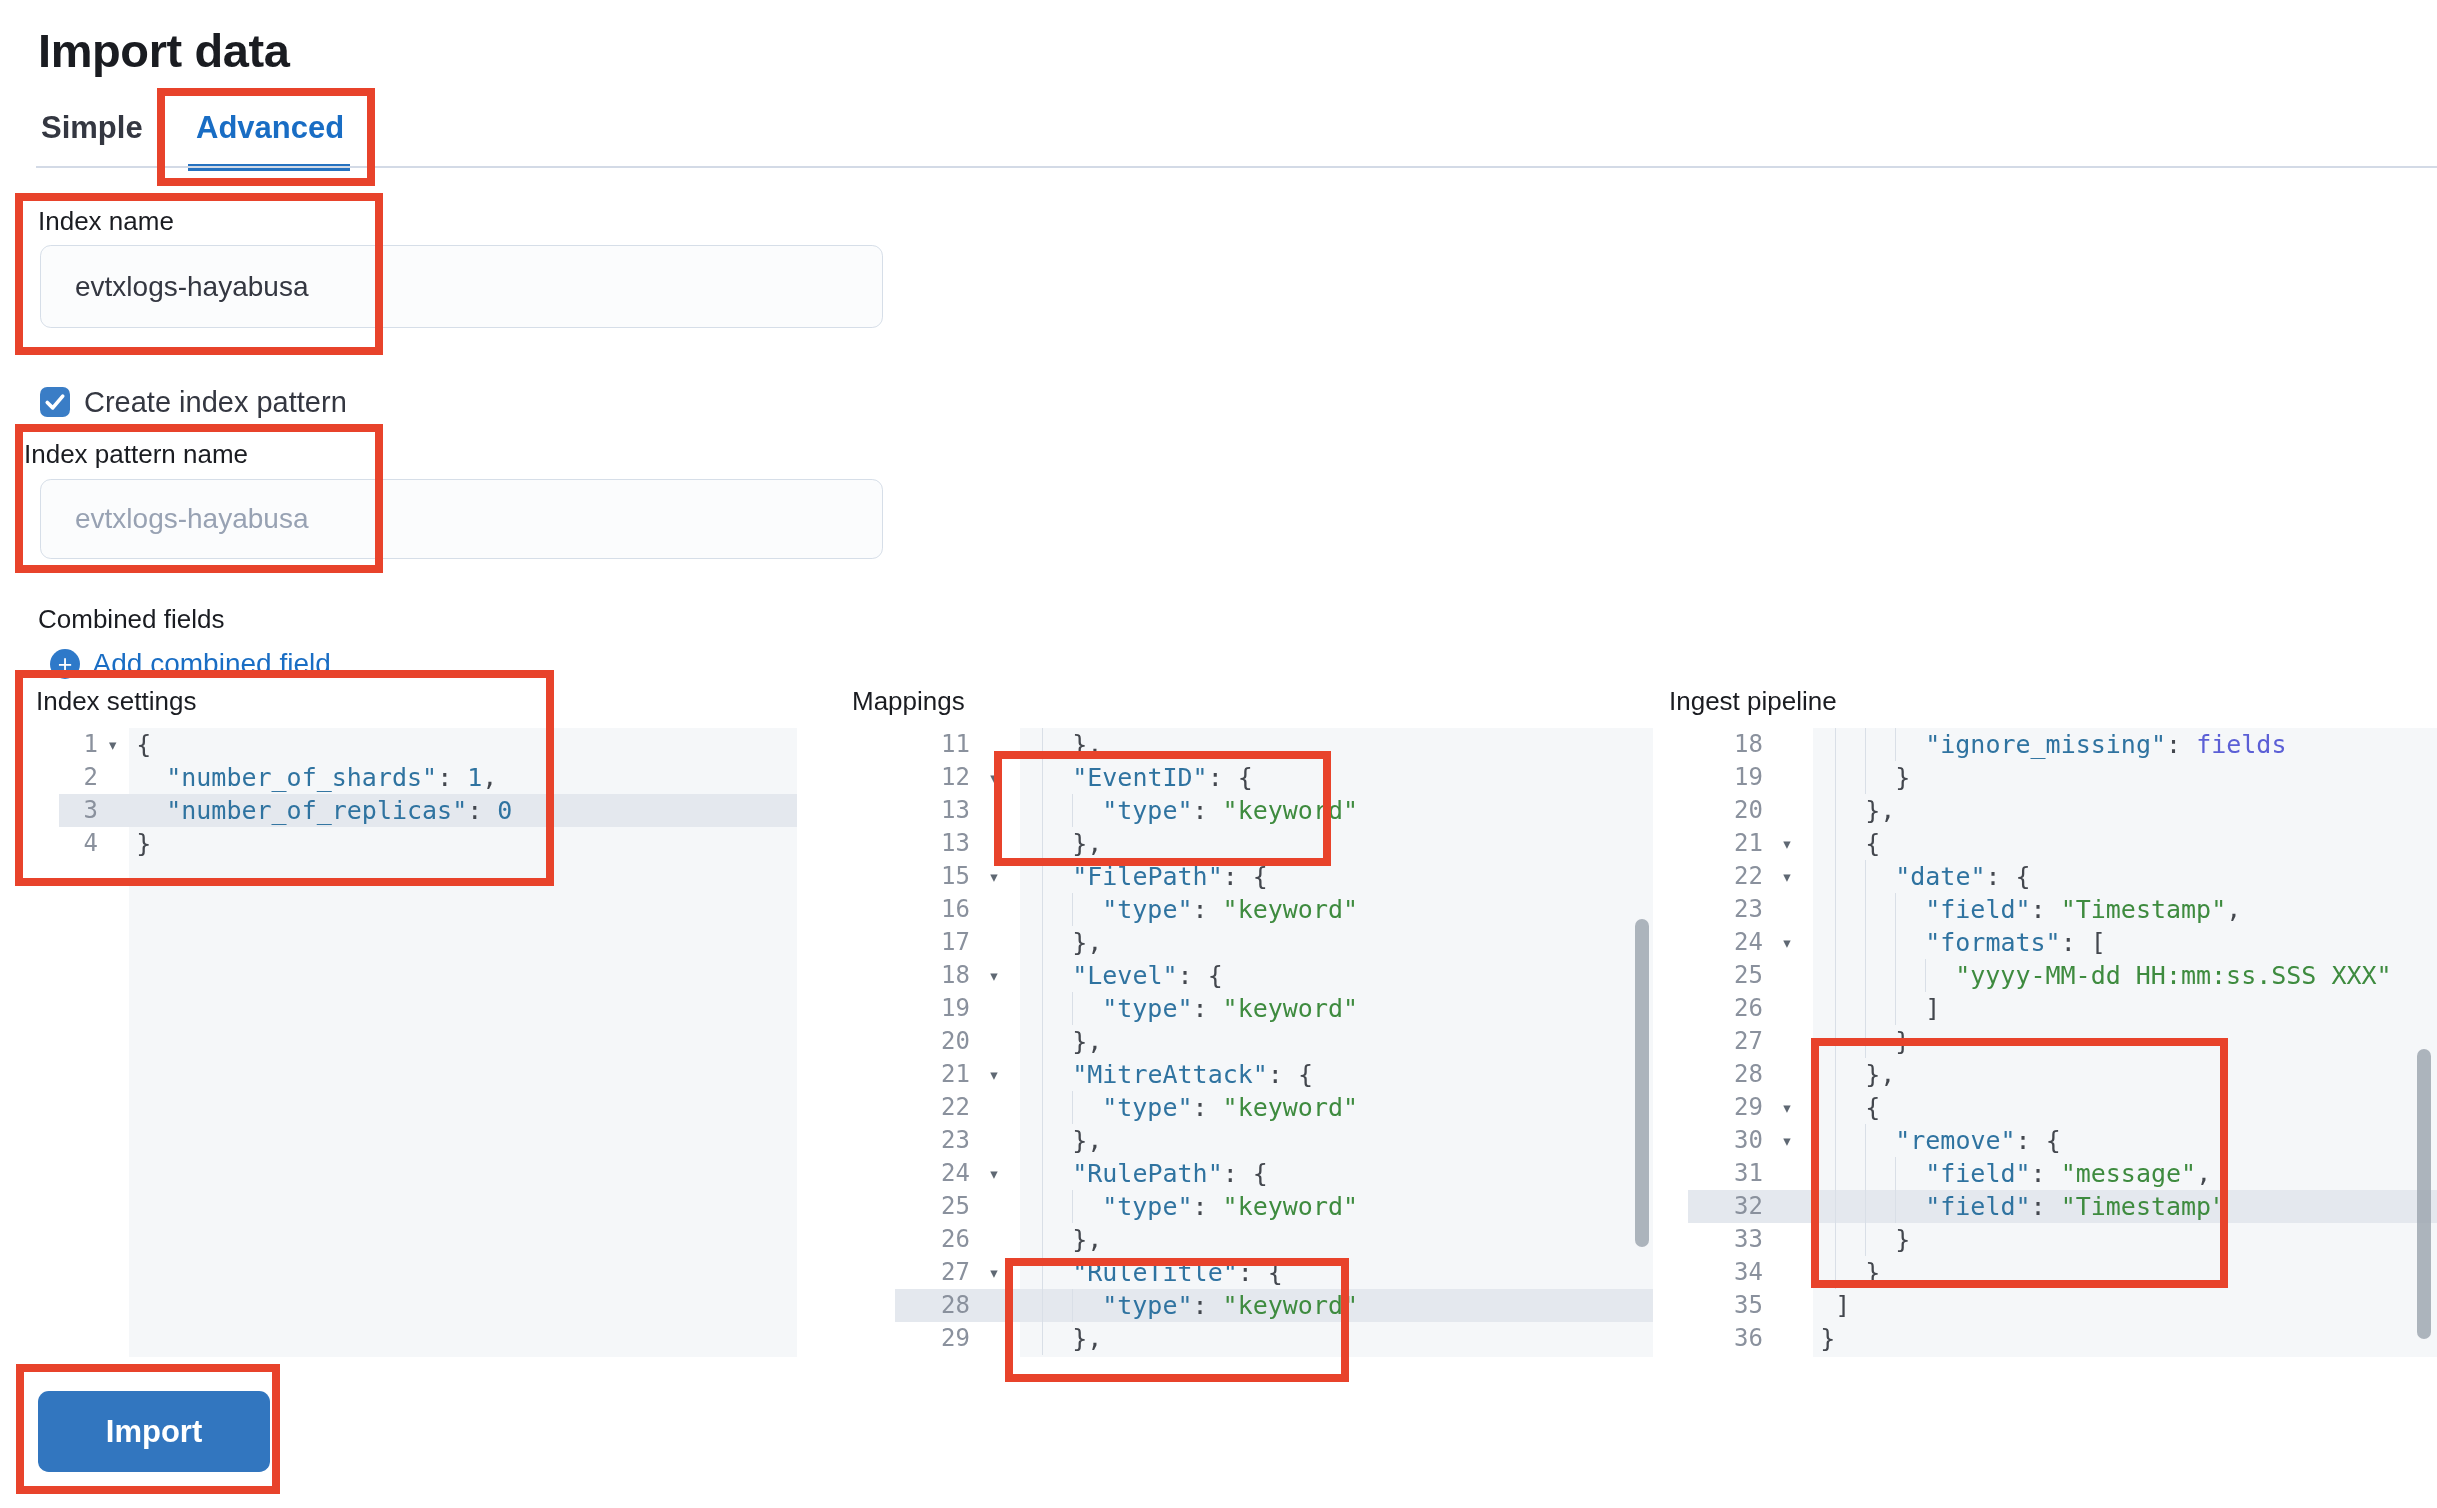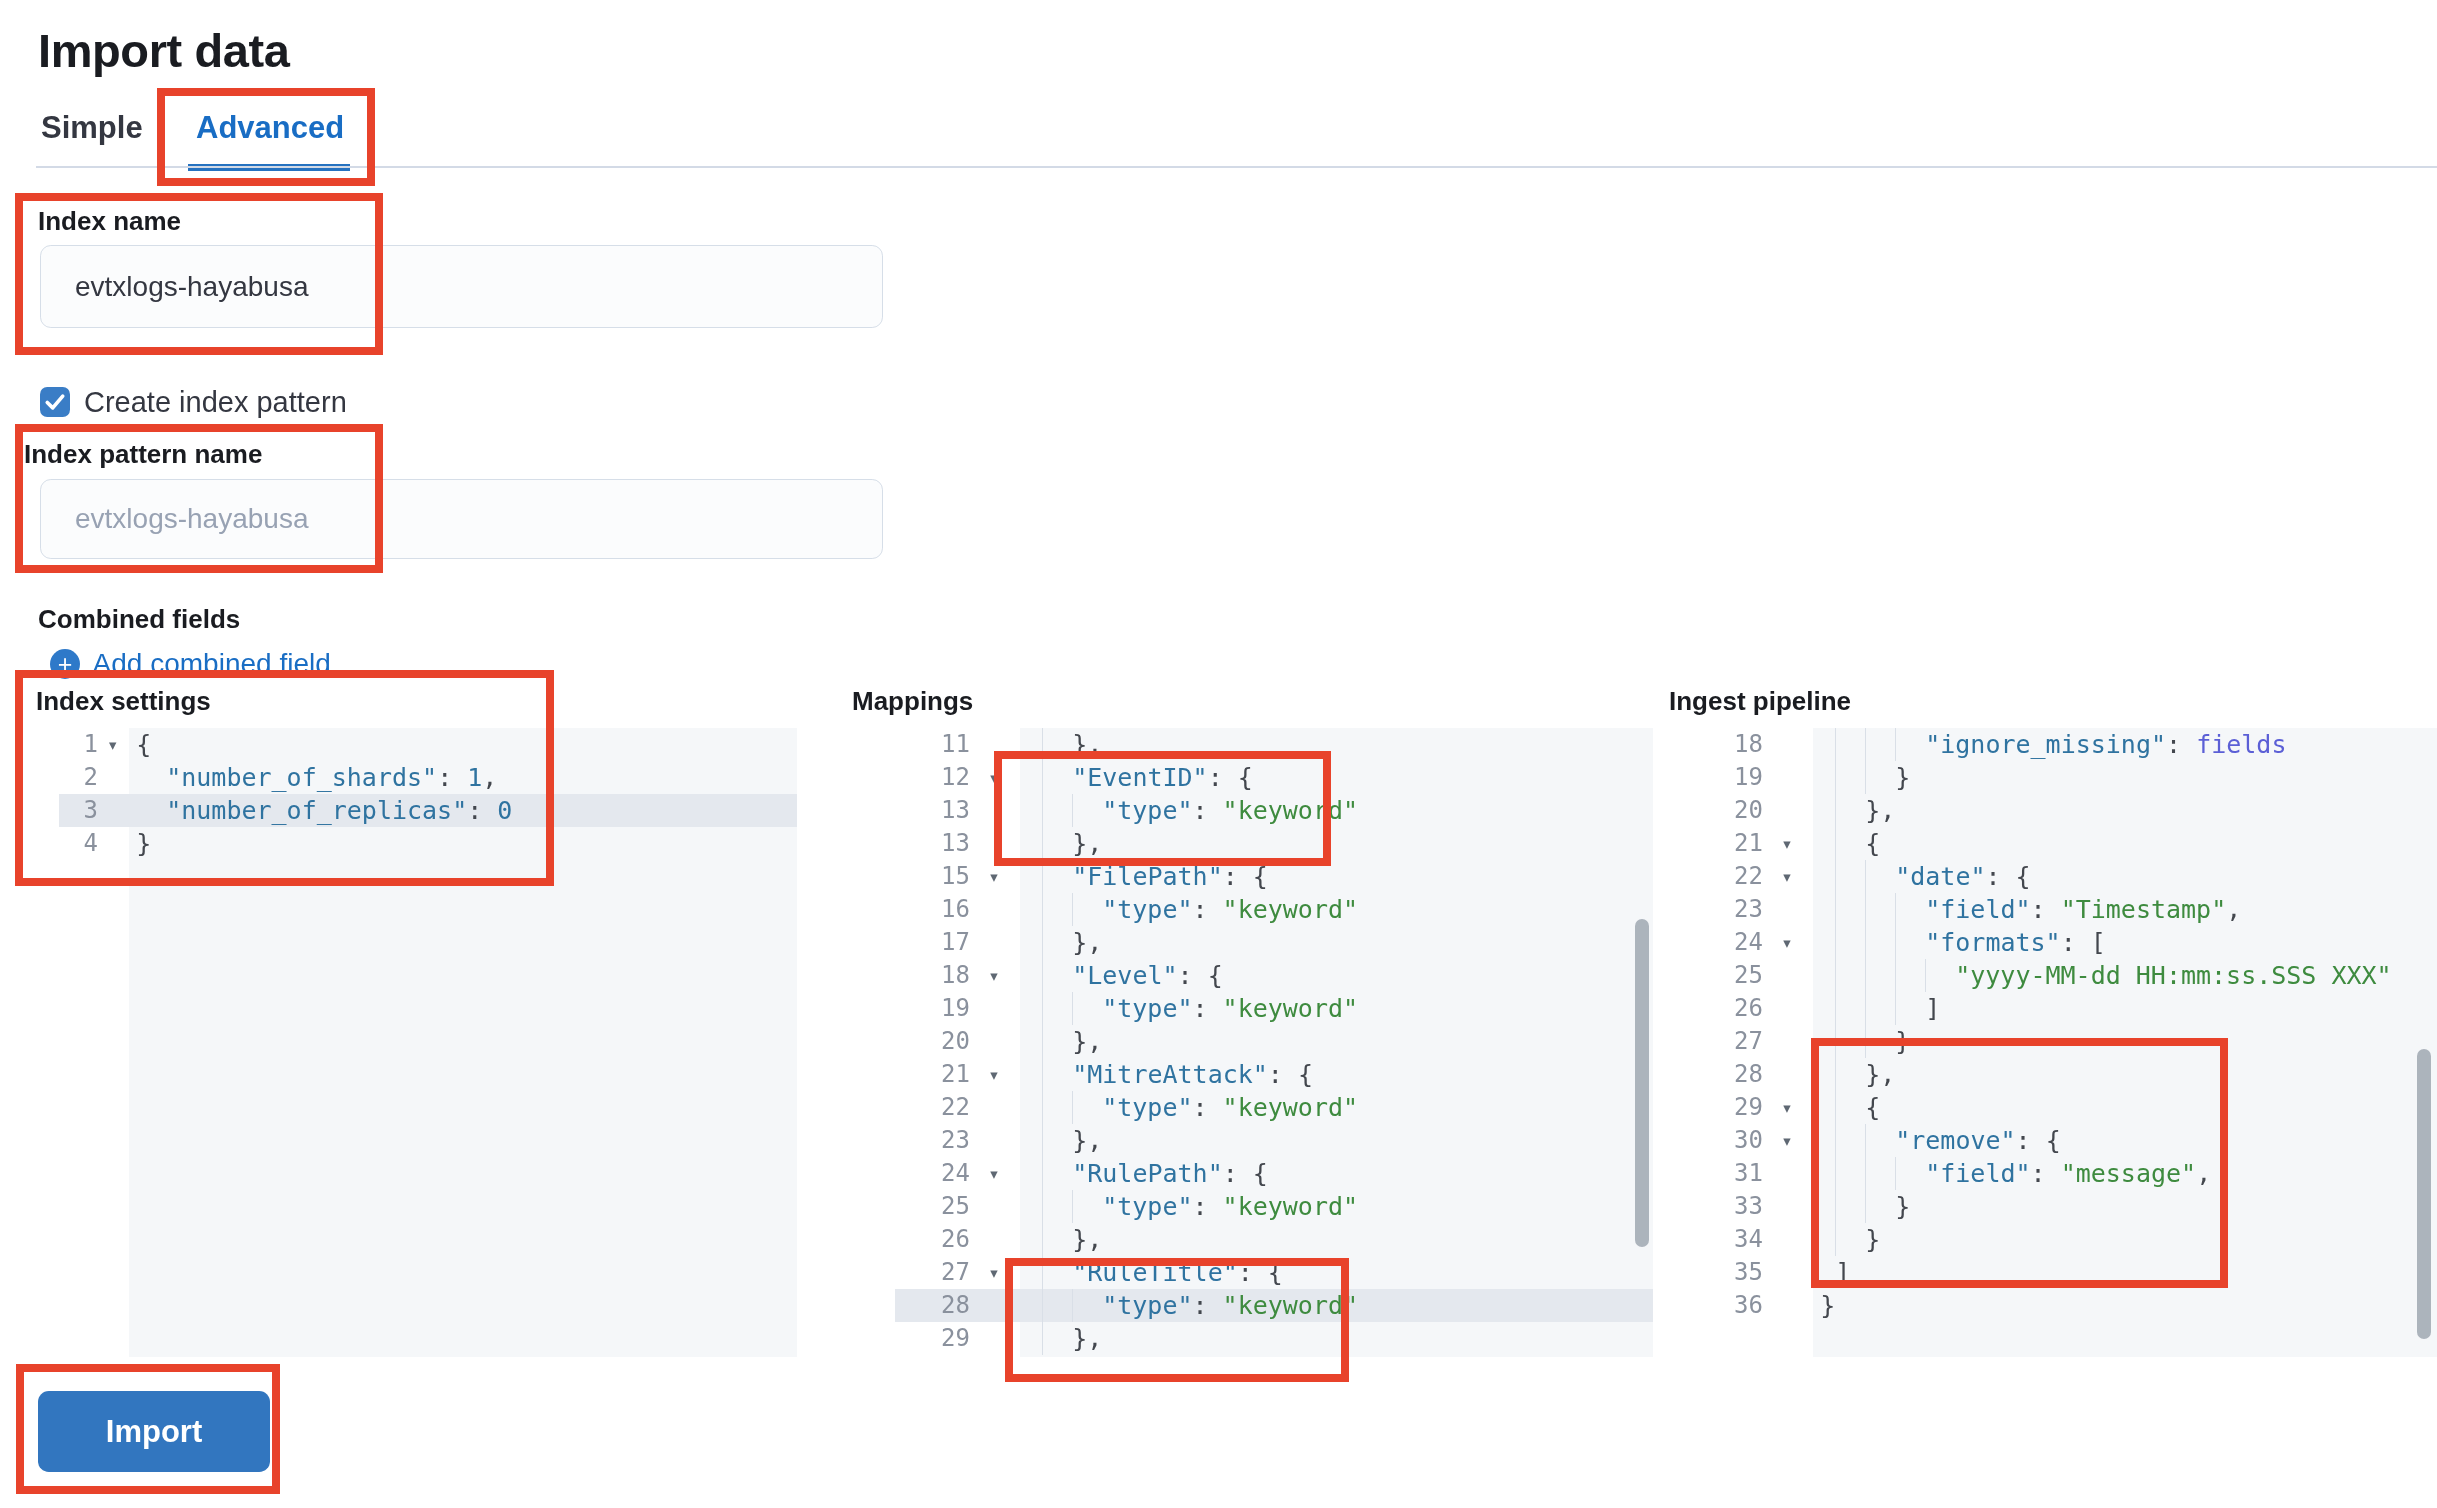--- a/index.html
+++ b/index.html
@@ -9,21 +9,21 @@
   
   #title{position:absolute;left:38px;top:23.4px;margin:0;font-size:47px;font-weight:700;
          color:#1a1c21;letter-spacing:-0.4px;}
   .tab{position:absolute;top:110px;font-size:31px;font-weight:700;cursor:pointer;}
   .tab-simple{left:41px;color:#343741;}
   .tab-advanced{left:196px;color:#196dc4;}
   #tab-underline{position:absolute;left:188px;top:164px;width:162px;height:7.2px;background:#2672c0;}
   #tabs-rule{position:absolute;left:36px;top:166px;width:2402px;height:1.8px;background:#d3dae6;}
 
   
-  .flabel{position:absolute;font-size:26px;font-weight:700;color:#1a1c21;}
+  .flabel{position:absolute;font-size:26px;font-weight:400;color:#1a1c21;}
   #lbl-index-name{left:38px;top:206px;}
   #lbl-pattern{left:24px;top:439px;}
   #lbl-combined{left:38px;top:604px;}
   #lbl-settings{left:36px;top:686px;}
   #lbl-mappings{left:852px;top:686px;}
   #lbl-ingest{left:1669px;top:686px;}
 
   .tinput{position:absolute;left:40px;width:843px;height:83px;box-sizing:border-box;
           background:#fbfcfd;border:1.8px solid #d6dee8;border-radius:10.8px;
           font-family:"Liberation Sans",sans-serif;font-size:28px;color:#343741;
@@ -269,20 +269,24 @@
         <div class="code"><span class="sp" style="width: 15px;"></span><span class="g"></span><span class="c-p">{</span></div>
       </div>
       <div class="crow">
         <div class="gut">30<span class="fold">▾</span></div>
         <div class="code"><span class="sp" style="width: 15px;"></span><span class="g"></span><span class="g"></span><span class="c-k">"remove"</span><span class="c-p">: {</span></div>
       </div>
       <div class="crow">
         <div class="gut">31</div>
         <div class="code"><span class="sp" style="width: 15px;"></span><span class="g"></span><span class="g"></span><span class="g"></span><span class="c-k">"field"</span><span class="c-p">: </span><span class="c-s">"message"</span><span class="c-p">,</span></div>
       </div>
+      <div class="crow active">
+        <div class="gut">32</div>
+        <div class="code"><span class="sp" style="width: 15px;"></span><span class="g"></span><span class="g"></span><span class="g"></span><span class="c-k">"field"</span><span class="c-p">: </span><span class="c-s">"Timestamp"</span></div>
+      </div>
       <div class="crow">
         <div class="gut">33</div>
         <div class="code"><span class="sp" style="width: 15px;"></span><span class="g"></span><span class="g"></span><span class="c-p">}</span></div>
       </div>
       <div class="crow">
         <div class="gut">34</div>
         <div class="code"><span class="sp" style="width: 15px;"></span><span class="g"></span><span class="c-p">}</span></div>
       </div>
       <div class="crow">
         <div class="gut">35</div>

